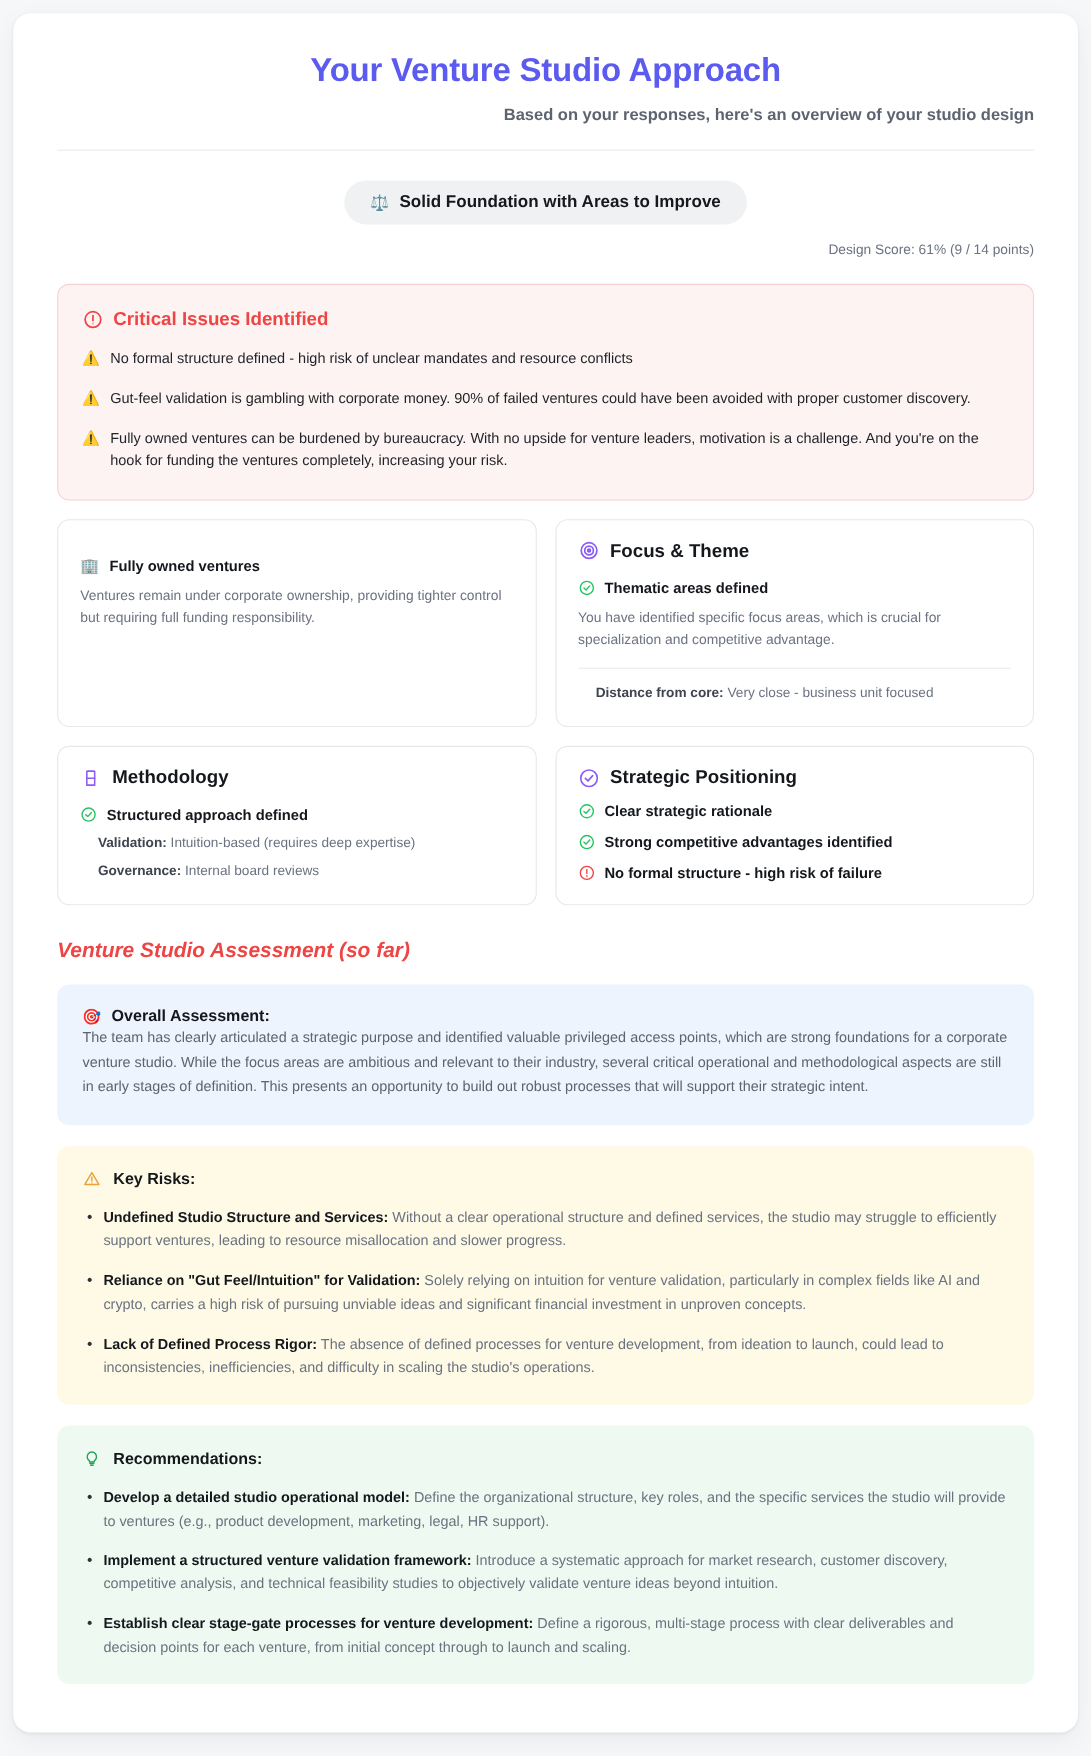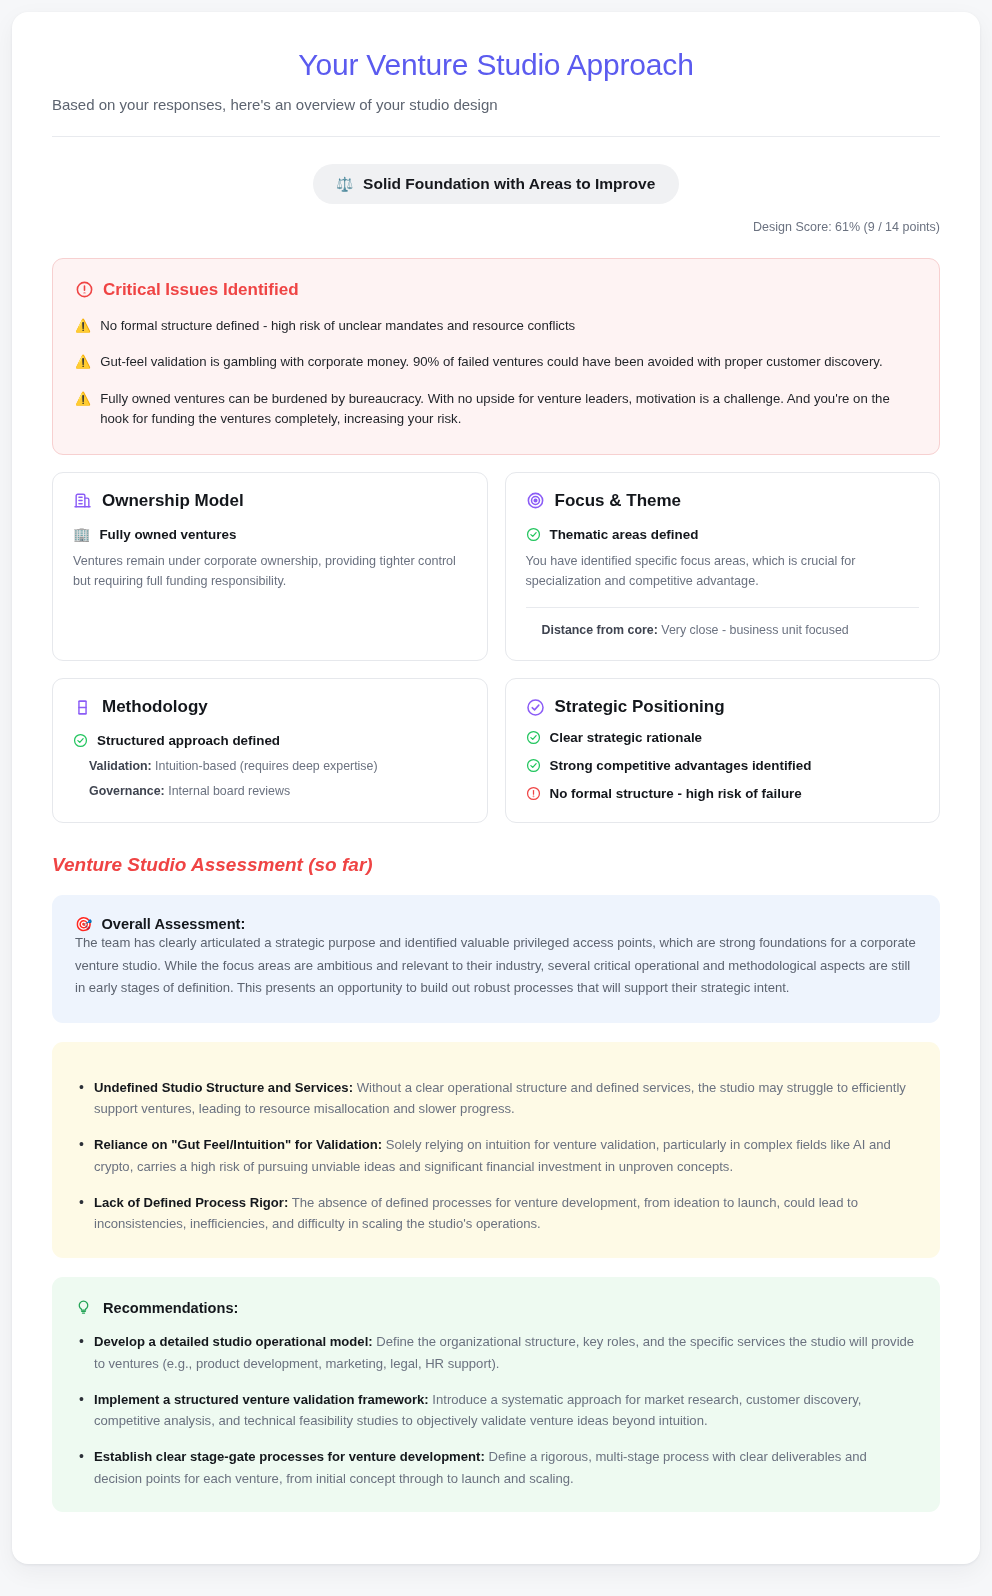--- a/index.html
+++ b/index.html
@@ -17,29 +17,30 @@
     box-shadow: 0 1px 3px rgba(16,24,40,.07), 0 8px 24px rgba(16,24,40,.05);
     padding: 28px 40px 44px 40px;
     min-height: 1552px;
   }
 
   
   .page-title {
     text-align: center;
     color: #5b5bef;
     font-size: 30px;
-    font-weight: normal;
+    font-weight: bold;
     letter-spacing: -.2px;
     margin-top: 8px;
   }
   .page-sub {
-    text-align: left;
+    text-align: right;
     color: #5d6470;
     font-size: 15px;
     margin-top: 14px;
+    font-weight: bold;
   }
   .hr {
     height: 1px;
     background: #e8eaee;
     margin: 23px 0 0 0;
   }
 
   .badge-wrap { text-align: center; margin-top: 27px; }
   .badge {
     display: inline-flex;
@@ -62,20 +63,21 @@
   
   .critical {
     margin-top: 24px;
     background: #fef3f3;
     border: 1px solid #f7d0d0;
     border-radius: 11px;
     padding: 21px 22px 24px 22px;
   }
   .critical-title {
     display: flex;
+    align-items: center;
     gap: 9px;
     color: #ef4444;
     font-size: 17px;
     font-weight: bold;
   }
   .critical-lead {
     color: #6b7280;
     font-size: 13.2px;
     margin-top: 17px;
   }
@@ -241,33 +243,20 @@
     </div>
     <div class="issue">
       <span class="ic emoji">⚠️</span>
       <span>Fully owned ventures can be burdened by bureaucracy. With no upside for venture leaders, motivation is a challenge. And you're on the hook for funding the ventures completely, increasing your risk.</span>
     </div>
   </section>
 
   <div class="grid">
 
     <div class="card">
-      <div class="card-h">
-        <span class="i-md">
-          <svg viewBox="0 0 24 24" width="19" height="19" fill="none" stroke="#8b5cf6" stroke-width="1.8" stroke-linecap="round" stroke-linejoin="round">
-            <path d="M4 20V6a2 2 0 0 1 2-2h7a2 2 0 0 1 2 2v14"></path>
-            <path d="M15 9h3a2 2 0 0 1 2 2v9"></path>
-            <line x1="2.5" y1="20" x2="21.5" y2="20"></line>
-            <line x1="7.5" y1="8" x2="11.5" y2="8"></line>
-            <line x1="7.5" y1="12" x2="11.5" y2="12"></line>
-            <line x1="7.5" y1="16" x2="11.5" y2="16"></line>
-          </svg>
-        </span>
-        <span>Ownership Model</span>
-      </div>
       <div class="card-status">
         <span class="emoji">🏢</span>
         <span>Fully owned ventures</span>
       </div>
       <p class="card-desc">Ventures remain under corporate ownership, providing tighter control but requiring full funding responsibility.</p>
       <div class="ownership-gap"></div>
     </div>
 
     <div class="card">
       <div class="card-h">
@@ -375,20 +364,30 @@
 
   <section class="panel panel-blue">
     <div class="panel-h">
       <span class="emoji">🎯</span>
       <span>Overall Assessment:</span>
     </div>
     <p class="panel-body">The team has clearly articulated a strategic purpose and identified valuable privileged access points, which are strong foundations for a corporate venture studio. While the focus areas are ambitious and relevant to their industry, several critical operational and methodological aspects are still in early stages of definition. This presents an opportunity to build out robust processes that will support their strategic intent.</p>
   </section>
 
   <section class="panel panel-amber">
+    <div class="panel-h">
+      <span class="i-md">
+        <svg viewBox="0 0 24 24" width="17" height="17" fill="none" stroke="#e8a33d" stroke-width="1.9" stroke-linecap="round" stroke-linejoin="round">
+          <path d="M12 4.2 21 19.5H3z"></path>
+            <line x1="12" y1="10" x2="12" y2="14.3"></line>
+            <circle cx="12" cy="17" r="0.3"></circle>
+        </svg>
+      </span>
+      <span>Key Risks:</span>
+    </div>
     <ul class="bullets">
       <li>
         <b>Undefined Studio Structure and Services:</b><span> Without a clear operational structure and defined services, the studio may struggle to efficiently support ventures, leading to resource misallocation and slower progress.</span>
       </li>
       <li>
         <b>Reliance on "Gut Feel/Intuition" for Validation:</b><span> Solely relying on intuition for venture validation, particularly in complex fields like AI and crypto, carries a high risk of pursuing unviable ideas and significant financial investment in unproven concepts.</span>
       </li>
       <li>
         <b>Lack of Defined Process Rigor:</b><span> The absence of defined processes for venture development, from ideation to launch, could lead to inconsistencies, inefficiencies, and difficulty in scaling the studio's operations.</span>
       </li>

